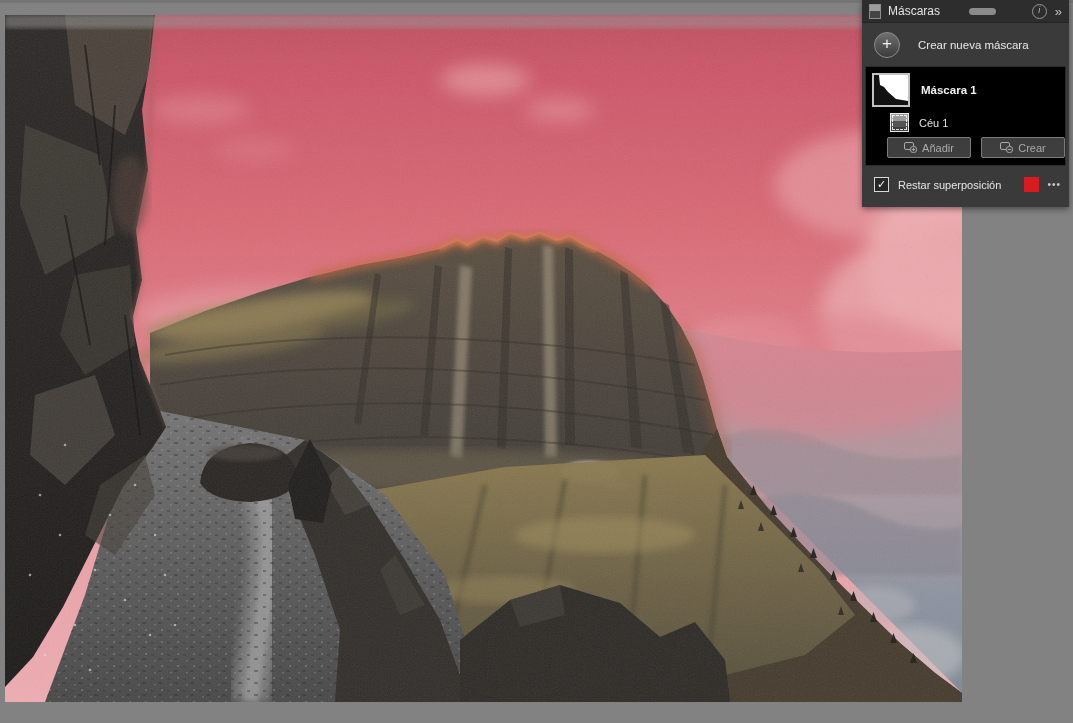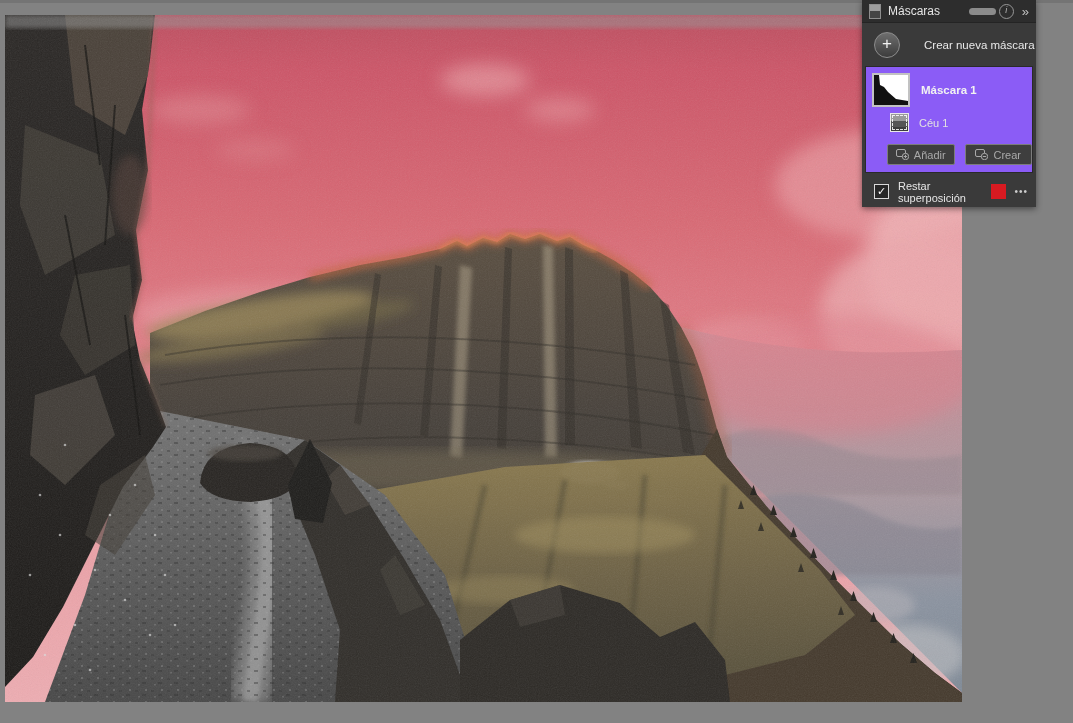--- a/index.html
+++ b/index.html
@@ -4,48 +4,48 @@
 <style>
   html,body{margin:0;padding:0;background:#828282;overflow:hidden;}
   body{width:1073px;height:723px;position:relative;font-family:"Liberation Sans",sans-serif;}
   .top-line{position:absolute;top:0;left:0;width:1073px;height:3px;background:#747474;}
 
   
   .photo-canvas{position:absolute;left:5px;top:15px;width:957px;height:687px;background:#444;}
   .photo-canvas svg{display:block;width:100%;height:100%;}
 
   
-  .masks-panel{position:absolute;left:862px;top:0;width:174px;height:207px;background:#3a3a3a;
+  .masks-panel{position:absolute;left:862px;top:0;width:207px;height:207px;background:#3a3a3a;
     color:#dcdcdc;box-shadow:0 2px 6px rgba(0,0,0,.45);z-index:5;}
   .panel-header{height:22px;background:#2d2d2d;border-bottom:1px solid #242424;display:flex;align-items:center;padding:0 7px;}
   .panel-glyph{width:10px;height:13px;border:1px solid #8e8e8e;background:linear-gradient(#9d9d9d 0 46%,#454545 46% 100%);flex:none;}
   .panel-title{font-size:12px;color:#e5e5e5;margin-left:7px;}
   .drag-pill{width:27px;height:7px;border-radius:4px;background:#8b8b8b;margin-left:29px;flex:none;}
   .header-spacer{flex:1;}
   .info-icon{width:13px;height:13px;border:1.5px solid #979797;border-radius:50%;color:#b5b5b5;
     font-size:9px;line-height:11px;text-align:center;font-style:italic;flex:none;}
   .collapse-icon{color:#c0c0c0;font-size:13px;margin-left:8px;flex:none;line-height:13px;}
 
   .create-row{display:flex;align-items:center;height:43px;padding-left:12px;}
   .plus-btn{width:24px;height:24px;border-radius:50%;border:1px solid #8d8d8d;
     background:linear-gradient(#6e6e6e,#3c3c3c);color:#f2f2f2;font-size:17px;line-height:22px;
     text-align:center;flex:none;cursor:pointer;}
-  .create-label{font-size:11.5px;color:#e8e8e8;margin-left:24px;}
-
-  .mask-group{margin:0 3px;background:#8b5cf6;border:1px solid #2a2a2a;padding:4px 0 7px;}
+  .create-label{font-size:11.5px;color:#e8e8e8;margin-left:18px;}
+
+  .mask-group{margin:0 3px;background:#000000;border:1px solid #2a2a2a;padding:4px 0 7px;}
   .mask-row{display:flex;align-items:center;padding:2px 0 3px 6px;}
   .mask-thumb{width:34px;height:30px;border:2px solid #c2c2c2;background:#fff;flex:none;}
   .mask-thumb svg{display:block;width:100%;height:100%;}
   .mask-name{font-size:11.5px;font-weight:bold;color:#f2f2f2;margin-left:11px;}
   .component-row{display:flex;align-items:center;padding:3px 0 4px 24px;}
   .comp-thumb{width:17px;height:17px;border:1px solid #e9e9e9;position:relative;flex:none;
     background:linear-gradient(#9a9a9a 0 40%,#555 40% 75%,#3d3d3d 75%);}
   .comp-thumb .ants{position:absolute;inset:1px;border:1px dashed #fff;opacity:.85;}
   .comp-name{font-size:11px;color:#e2e2e2;margin-left:10px;}
-  .btn-row{display:flex;padding-left:21px;margin-top:8px;}
+  .btn-row{display:flex;padding-left:21px;margin-top:1px;}
   .mask-btn{width:84px;height:19px;background:#3e3e3e;border:1px solid #7c7c7c;border-radius:2px;
     color:#a9a9a9;font-size:11px;display:flex;align-items:center;justify-content:center;cursor:pointer;}
   .mask-btn + .mask-btn{margin-left:10px;}
   .mask-btn svg{margin-right:5px;}
 
   .overlay-row{display:flex;align-items:center;height:37px;padding:0 8px 0 12px;}
   .checkbox{width:13px;height:13px;border:1px solid #d9d9d9;background:#272727;color:#fff;
     font-size:11px;line-height:12px;text-align:center;flex:none;cursor:pointer;}
   .overlay-label{font-size:11px;color:#e6e6e6;margin-left:9px;flex:1;}
   .swatch{width:15px;height:15px;flex:none;cursor:pointer;}

